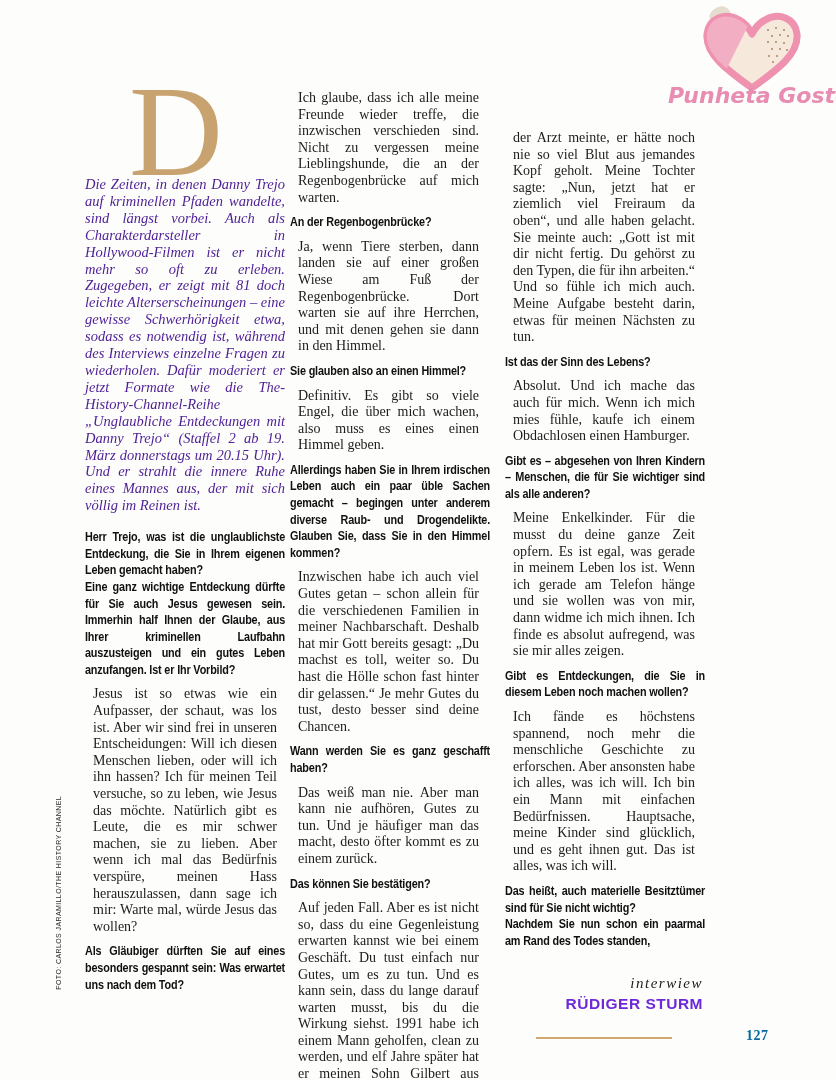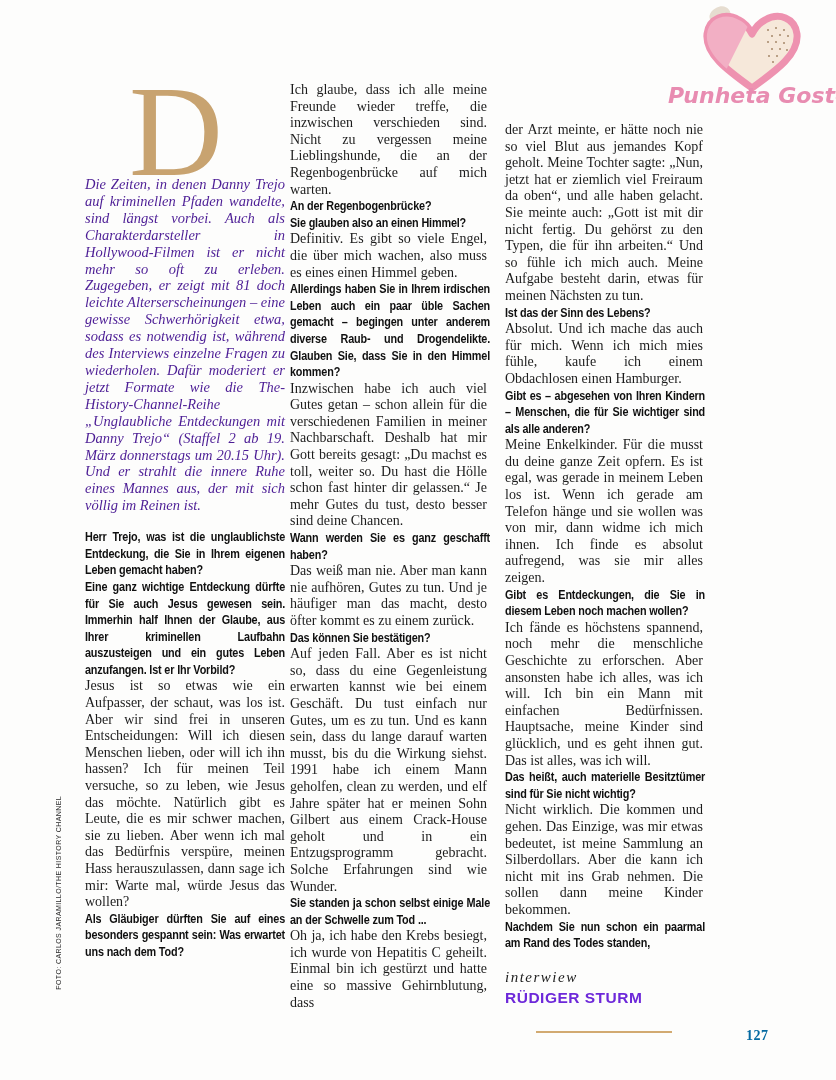--- a/index.html
+++ b/index.html
@@ -18,30 +18,30 @@
     margin:-24px 0 4px 44px;color:#c8a370;overflow:visible;
   }
   .intro{
     font-family:"Liberation Serif",serif;font-style:italic;
     font-size:14.5px;line-height:16.9px;text-align:justify;
     color:#4c1d95;margin:0 0 15px 0;
   }
   .a{
     font-family:"Liberation Serif",serif;
     font-size:14px;line-height:16.6px;text-align:justify;
-    color:#1c1c1c;margin:0;
+    color:#1c1c1c;margin:8px;
   }
   .q{
     font-family:"Liberation Sans",sans-serif;font-weight:700;
     font-size:13.4px;line-height:16.6px;text-align:justify;
     color:#101010;margin:0;letter-spacing:-0.2px;
     width:247px;transform:scaleX(0.81);transform-origin:left top;
   }
 
-  .byline{margin-top:17px;text-align:left;}
+  .byline{margin-top:26px;text-align:right;}
   .byline-label{
     font-family:"Liberation Serif",serif;font-style:italic;
     font-size:15px;letter-spacing:1.5px;color:#1c1c1c;
   }
   .byline-name{
     font-family:"Liberation Sans",sans-serif;font-weight:700;
     font-size:15.5px;letter-spacing:0.5px;color:#6d28d9;margin-top:3px;
   }
   .byline-rule{width:136px;height:2px;background:#d2aa71;margin:24px auto 0;}
 
@@ -109,20 +109,21 @@
     <p class="intro">Die Zeiten, in denen Danny Trejo auf kriminellen Pfaden wandelte, sind längst vorbei. Auch als Charakterdarsteller in Hollywood-Filmen ist er nicht mehr so oft zu erleben. Zugegeben, er zeigt mit 81 doch leichte Alterserscheinungen – eine gewisse Schwerhörigkeit etwa, sodass es notwendig ist, während des Interviews einzelne Fragen zu wiederholen. Dafür moderiert er jetzt Formate wie die The-History-Channel-Reihe „Unglaubliche Entdeckungen mit Danny Trejo“ (Staffel 2 ab 19. März donnerstags um 20.15 Uhr). Und er strahlt die innere Ruhe eines Mannes aus, der mit sich völlig im Reinen ist.</p>
     <p class="q">Herr Trejo, was ist die unglaublichste Entdeckung, die Sie in Ihrem eigenen Leben gemacht haben?</p>
     <p class="q">Eine ganz wichtige Entdeckung dürfte für Sie auch Jesus gewesen sein. Immerhin half Ihnen der Glaube, aus Ihrer kriminellen Laufbahn auszusteigen und ein gutes Leben anzufangen. Ist er Ihr Vorbild?</p>
     <p class="a">Jesus ist so etwas wie ein Aufpasser, der schaut, was los ist. Aber wir sind frei in unseren Entscheidungen: Will ich diesen Menschen lieben, oder will ich ihn hassen? Ich für meinen Teil versuche, so zu leben, wie Jesus das möchte. Natürlich gibt es Leute, die es mir schwer machen, sie zu lieben. Aber wenn ich mal das Bedürfnis verspüre, meinen Hass herauszulassen, dann sage ich mir: Warte mal, würde Jesus das wollen?</p>
     <p class="q">Als Gläubiger dürften Sie auf eines besonders gespannt sein: Was erwartet uns nach dem Tod?</p>
   </div>
 
   <div class="col" id="col2">
     <p class="a">Ich glaube, dass ich alle meine Freunde wieder treffe, die inzwischen verschieden sind. Nicht zu vergessen meine Lieblingshunde, die an der Regenbogenbrücke auf mich warten.</p>
     <p class="q">An der Regenbogenbrücke?</p>
+    <p class="a">Ja, wenn Tiere sterben, dann landen sie auf einer großen Wiese am Fuß der Regenbogenbrücke. Dort warten sie auf ihre Herrchen, und mit denen gehen sie dann in den Himmel.</p>
     <p class="q">Sie glauben also an einen Himmel?</p>
     <p class="a">Definitiv. Es gibt so viele Engel, die über mich wachen, also muss es eines einen Himmel geben.</p>
     <p class="q">Allerdings haben Sie in Ihrem irdischen Leben auch ein paar üble Sachen gemacht – begingen unter anderem diverse Raub- und Drogendelikte. Glauben Sie, dass Sie in den Himmel kommen?</p>
     <p class="a">Inzwischen habe ich auch viel Gutes getan – schon allein für die verschiedenen Familien in meiner Nachbarschaft. Deshalb hat mir Gott bereits gesagt: „Du machst es toll, weiter so. Du hast die Hölle schon fast hinter dir gelassen.“ Je mehr Gutes du tust, desto besser sind deine Chancen.</p>
     <p class="q">Wann werden Sie es ganz geschafft haben?</p>
     <p class="a">Das weiß man nie. Aber man kann nie aufhören, Gutes zu tun. Und je häufiger man das macht, desto öfter kommt es zu einem zurück.</p>
     <p class="q">Das können Sie bestätigen?</p>
     <p class="a">Auf jeden Fall. Aber es ist nicht so, dass du eine Gegenleistung erwarten kannst wie bei einem Geschäft. Du tust einfach nur Gutes, um es zu tun. Und es kann sein, dass du lange darauf warten musst, bis du die Wirkung siehst. 1991 habe ich einem Mann geholfen, clean zu werden, und elf Jahre später hat er meinen Sohn Gilbert aus einem Crack-House geholt und in ein Entzugsprogramm gebracht. Solche Erfahrungen sind wie Wunder.</p>
     <p class="q">Sie standen ja schon selbst einige Male an der Schwelle zum Tod ...</p>
     <p class="a">Oh ja, ich habe den Krebs besiegt, ich wurde von Hepatitis C geheilt. Einmal bin ich gestürzt und hatte eine so massive Gehirnblutung, dass</p>
@@ -130,21 +131,20 @@
 
   <div class="col" id="col3">
     <p class="a">der Arzt meinte, er hätte noch nie so viel Blut aus jemandes Kopf geholt. Meine Tochter sagte: „Nun, jetzt hat er ziemlich viel Freiraum da oben“, und alle haben gelacht. Sie meinte auch: „Gott ist mit dir nicht fertig. Du gehörst zu den Typen, die für ihn arbeiten.“ Und so fühle ich mich auch. Meine Aufgabe besteht darin, etwas für meinen Nächsten zu tun.</p>
     <p class="q">Ist das der Sinn des Lebens?</p>
     <p class="a">Absolut. Und ich mache das auch für mich. Wenn ich mich mies fühle, kaufe ich einem Obdachlosen einen Hamburger.</p>
     <p class="q">Gibt es – abgesehen von Ihren Kindern – Menschen, die für Sie wichtiger sind als alle anderen?</p>
     <p class="a">Meine Enkelkinder. Für die musst du deine ganze Zeit opfern. Es ist egal, was gerade in meinem Leben los ist. Wenn ich gerade am Telefon hänge und sie wollen was von mir, dann widme ich mich ihnen. Ich finde es absolut aufregend, was sie mir alles zeigen.</p>
     <p class="q">Gibt es Entdeckungen, die Sie in diesem Leben noch machen wollen?</p>
     <p class="a">Ich fände es höchstens spannend, noch mehr die menschliche Geschichte zu erforschen. Aber ansonsten habe ich alles, was ich will. Ich bin ein Mann mit einfachen Bedürfnissen. Hauptsache, meine Kinder sind glücklich, und es geht ihnen gut. Das ist alles, was ich will.</p>
     <p class="q">Das heißt, auch materielle Besitztümer sind für Sie nicht wichtig?</p>
-    <p class="a">Nicht wirklich. Die kommen und gehen. Das Einzige, was mir etwas bedeutet, ist meine Sammlung an Silberdollars. Aber die kann ich nicht mit ins Grab nehmen. Die sollen dann meine Kinder bekommen.</p>
     <p class="q">Nachdem Sie nun schon ein paarmal am Rand des Todes standen,</p>
 
     <div class="byline">
       <div class="byline-label">interwiew</div>
       <div class="byline-name">RÜDIGER STURM</div>
       <div class="byline-rule"></div>
     </div>
   </div>
 
   <div class="pagenum">127</div>

